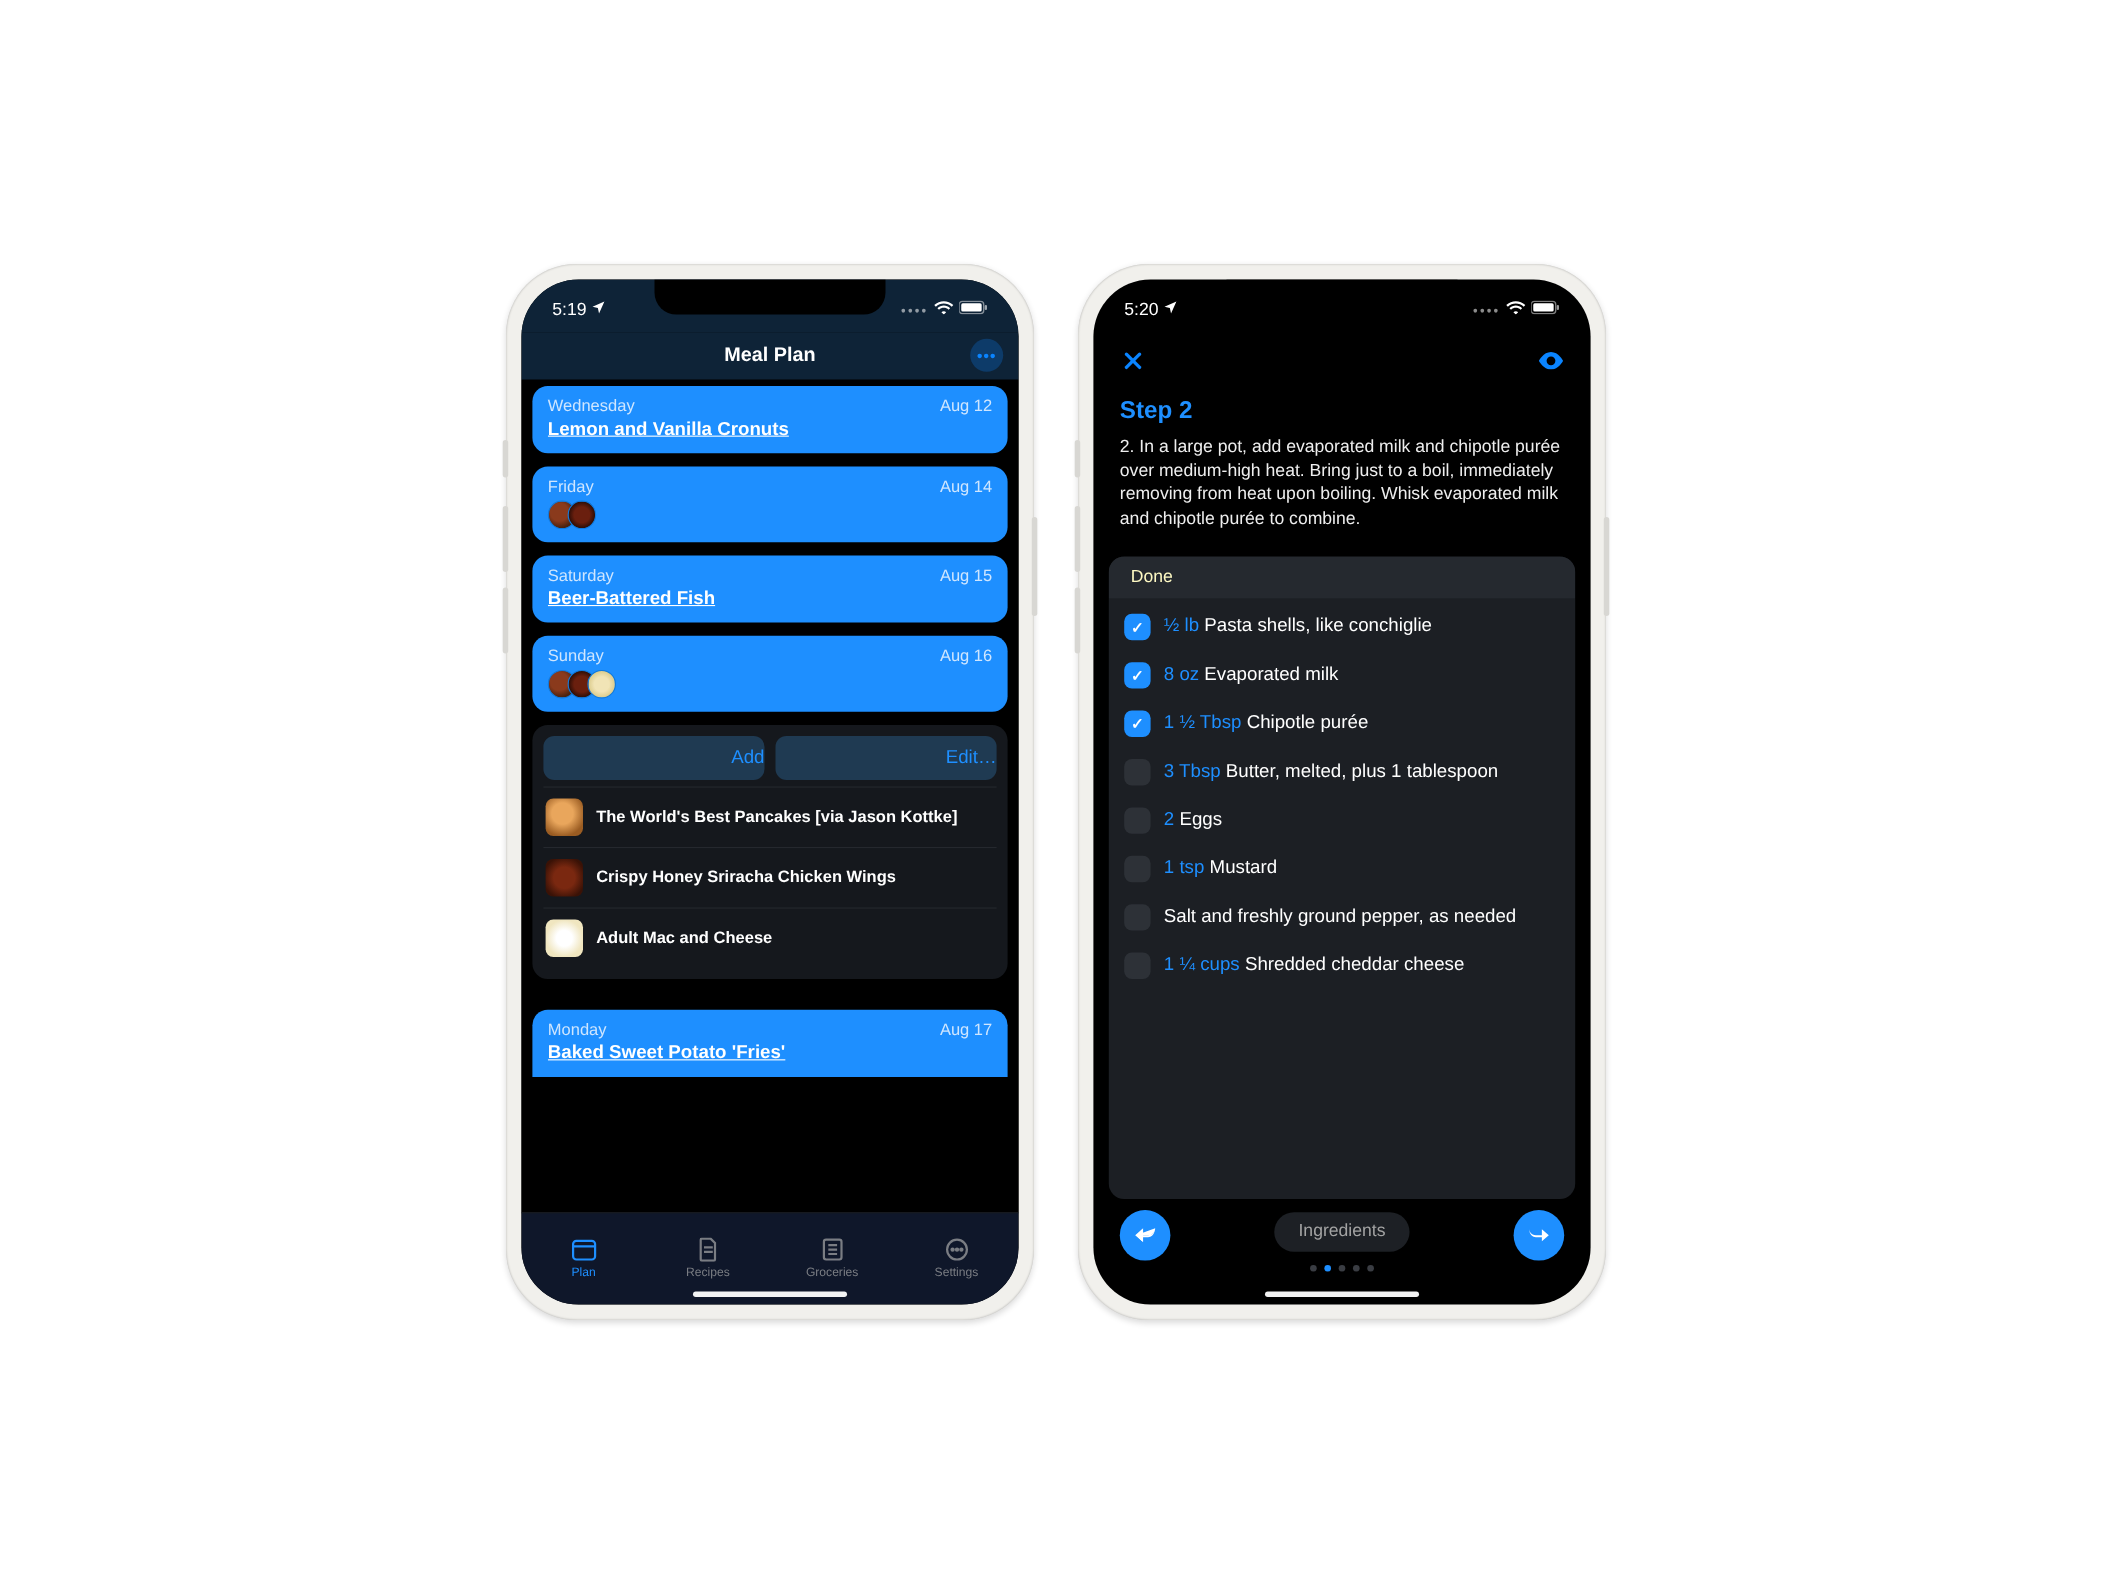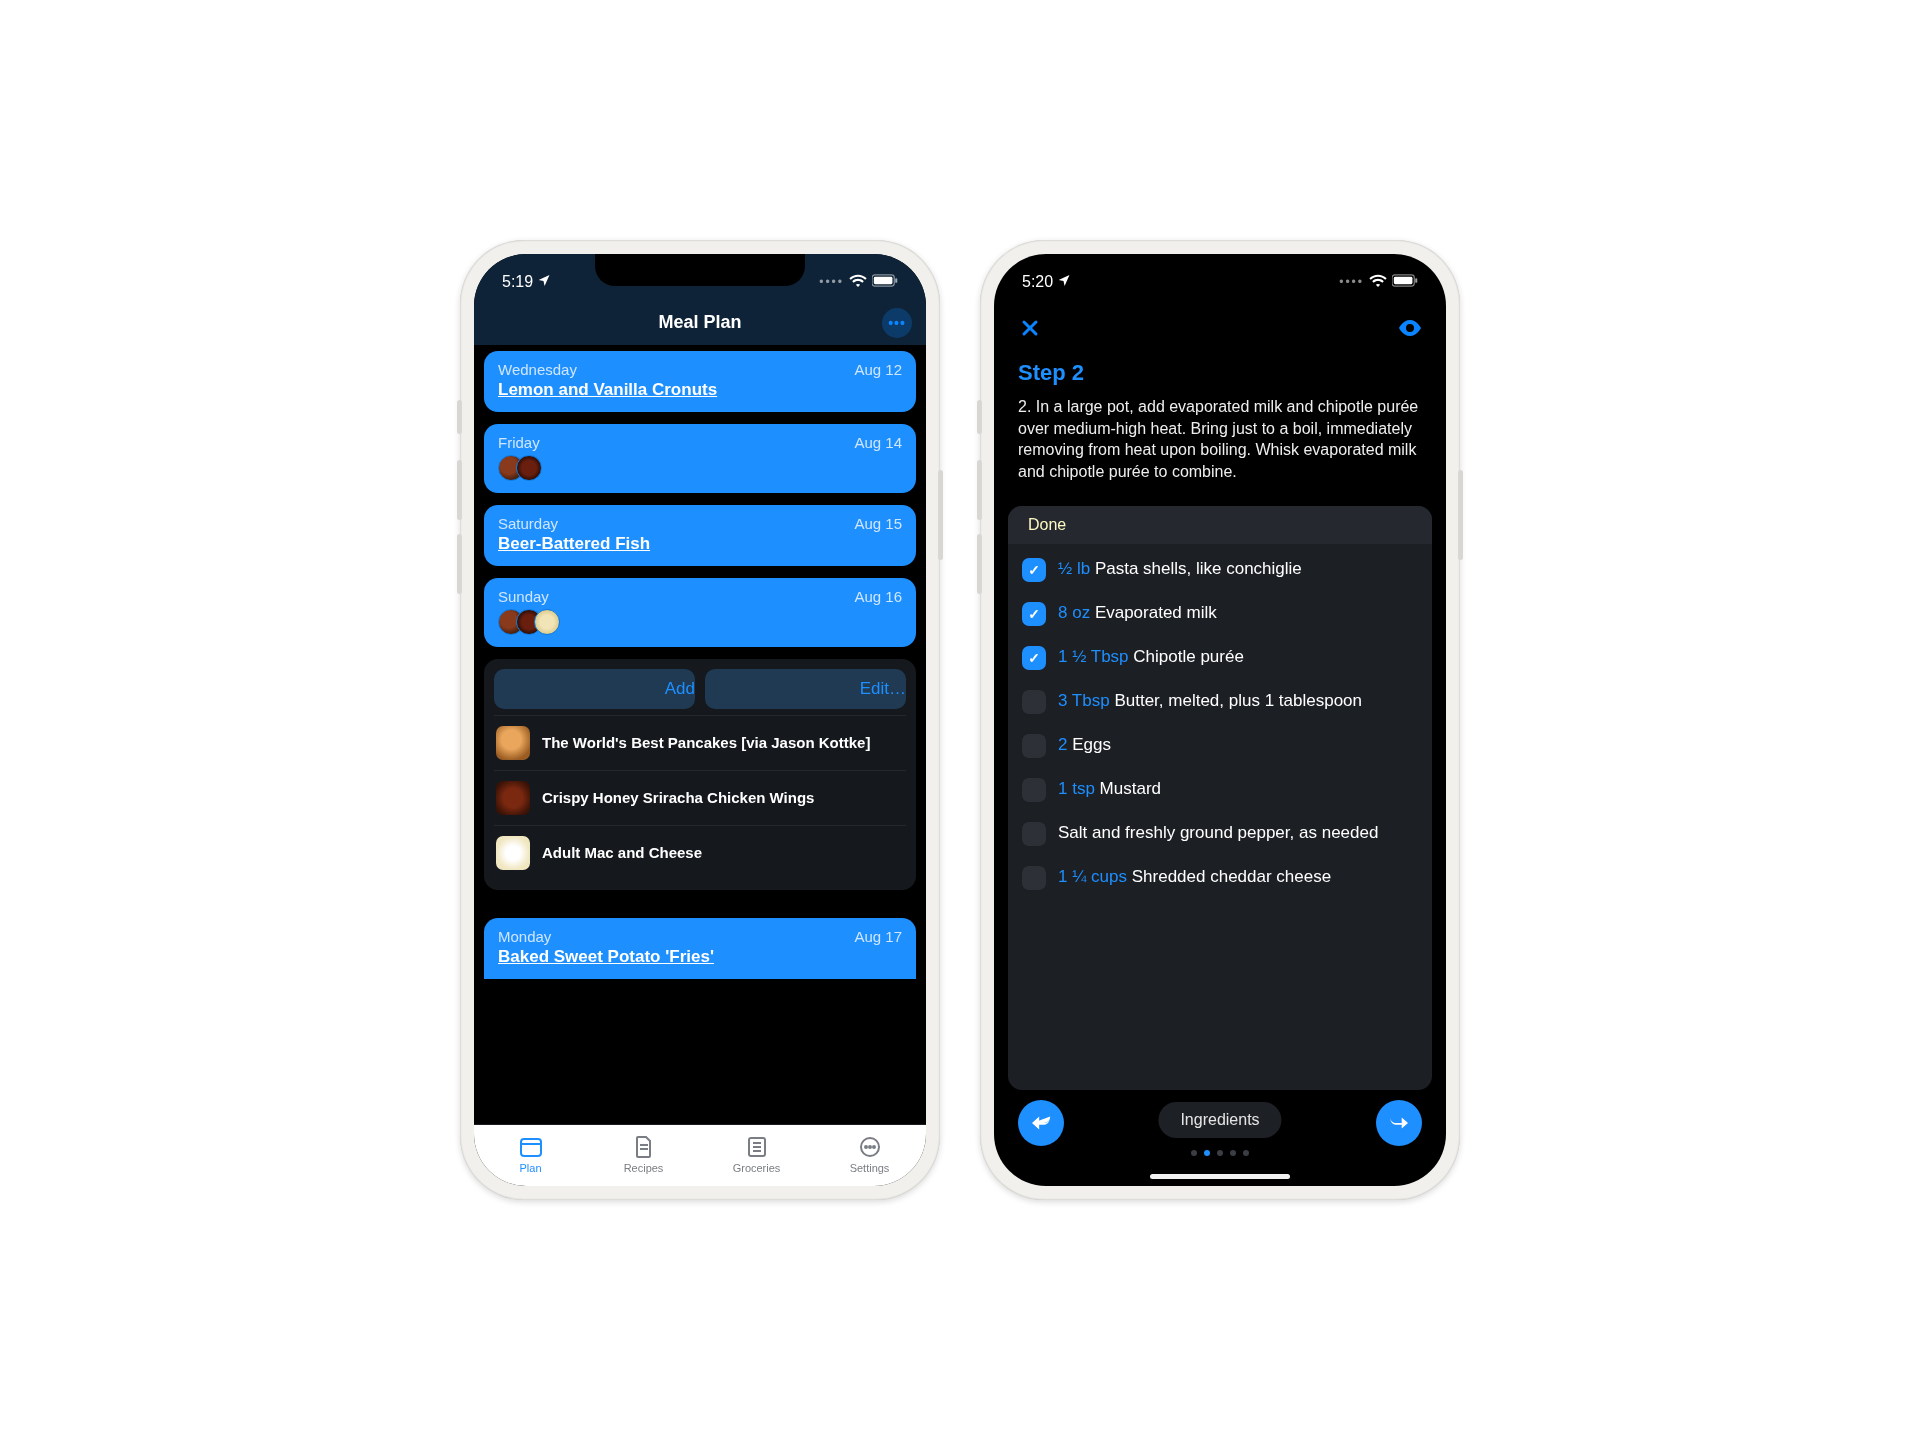--- a/index.html
+++ b/index.html
@@ -84,21 +84,21 @@
   padding: 10px 0; text-align: right; font-size: 17px; font-weight: 500;
 }
 .recipe-row { display:flex; align-items: center; gap:12px; padding: 10px 2px; border-top:1px solid #25282e; }
 .recipe-row:first-of-type { border-top:none; }
 .recipe-thumb { width:34px; height:34px; border-radius:7px; flex-shrink:0; }
 .recipe-name { font-size: 15px; line-height: 1.25; font-weight: bold; }
 
 .day-card.bottom { margin-top: 28px; margin-bottom: 0; border-bottom-left-radius:0; border-bottom-right-radius:0; }
 
 .tabbar {
-  height: 62px; display:flex; background:#ffffff; border-top:1px solid #1a1c20;
+  height: 84px; display:flex; background:#0f172a; border-top:1px solid #1a1c20;
   padding-bottom: 2px;
 }
 .tab { flex:1; display:flex; flex-direction:column; align-items:center; justify-content:center; gap:3px; color:#7a7d83; font-size: 11px; }
 .tab.active { color:#1e8fff; }
 .tab .ticon { width:24px; height:24px; border-radius:5px; display:flex; align-items:center; justify-content:center; }
 
 .home-ind { position:absolute; bottom:7px; left:50%; transform:translateX(-50%); width:140px; height:5px; background:#fff; border-radius:3px; opacity:.95; }
 
 
 .p2-top-actions { display:flex; justify-content:space-between; padding: 10px 20px 6px; }
@@ -115,21 +115,21 @@
 .chk { width:24px; height:24px; border-radius:7px; background:#2d3137; flex-shrink:0; display:flex; align-items:center; justify-content:center; }
 .chk.on { background:#1e8fff; }
 .chk.on::after { content:"✓"; color:#fff; font-size:14px; font-weight:800; }
 .ing-txt { font-size: 17px; line-height:1.3; }
 .amt { color:#1e8fff; }
 
 .p2-bottom { height: 96px; position:relative; padding-top:6px; }
 .circ-btn { position:absolute; width:46px; height:46px; border-radius:23px; background:#1e8fff; display:flex; align-items:center; justify-content:center; top:10px; }
 .circ-btn.left { left:24px; }
 .circ-btn.right { right:24px; }
-.center-pill { position:absolute; left:50%; transform:translateX(-50%); top:12px; background:#1d2025; color:#e5e5e5; border-radius:20px; padding:9px 22px; font-size:16px; }
+.center-pill { position:absolute; left:50%; transform:translateX(-50%); top:12px; background:#1d2025; color:#a3a3a3; border-radius:20px; padding:9px 22px; font-size:16px; }
 .pager { position:absolute; left:50%; transform:translateX(-50%); top:60px; display:flex; gap:7px; }
 .pager .dot { width:6px; height:6px; border-radius:3px; background:#3a3d43; }
 .pager .dot.on { background:#1e8fff; }
 
 .th-a { background: radial-gradient(circle at 40% 40%, #8a3a1c 40%, #4a2210 70%); }
 .th-b { background: radial-gradient(circle at 50% 50%, #6a1f0e 42%, #2b0d06 72%); }
 .th-c { background: radial-gradient(circle at 50% 50%, #f1e4b6 40%, #d9c988 75%); }
 .rt-1 { background: radial-gradient(circle at 45% 40%, #e9a65c 35%, #9a5c22 75%); }
 .rt-2 { background: radial-gradient(circle at 50% 50%, #7a2810 40%, #3a1206 80%); }
 .rt-3 { background: radial-gradient(circle at 50% 50%, #fff 30%, #f0e6c0 70%); }

